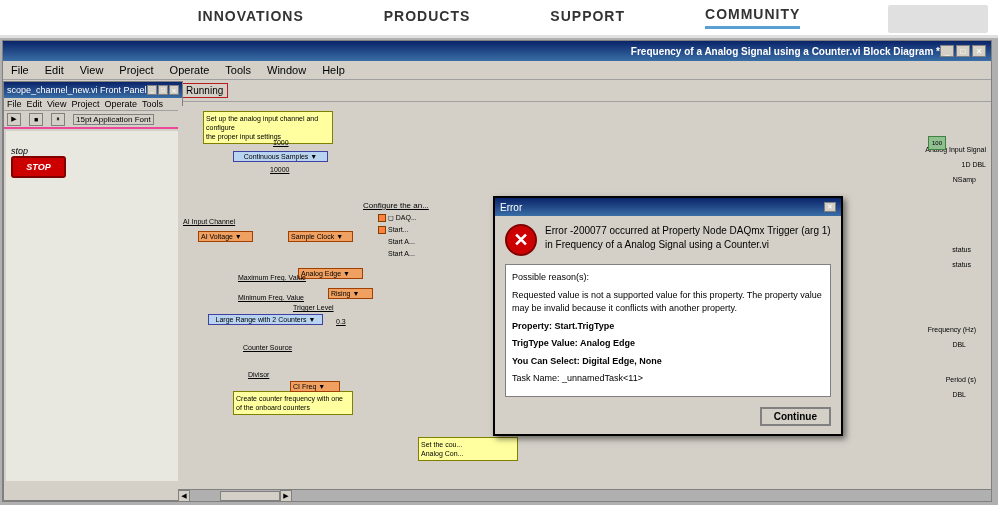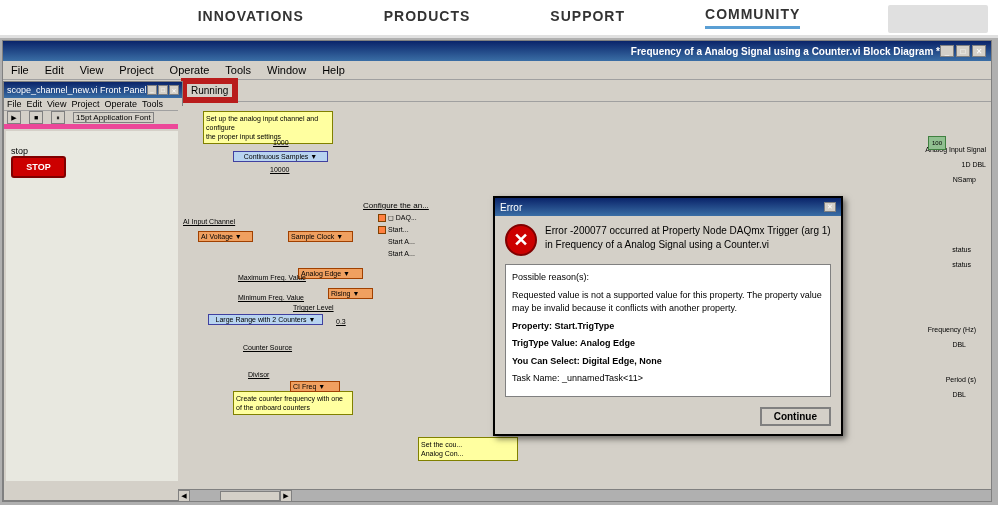--- a/index.html
+++ b/index.html
@@ -125,21 +125,21 @@
       background: #d4d0c8;
       border: 1px solid #808080;
       display: flex;
       align-items: center;
       justify-content: center;
       font-size: 8px;
       cursor: pointer;
     }
     .running-badge {
       background: #d4d0c8;
-      border: 6px solid #b91c1c;
+      border: 1px solid #b91c1c;
       font-size: 10px;
       padding: 1px 4px;
       margin-left: 5px;
     }
 
     
     .inner-window {
       position: absolute;
       top: 40px;
       left: 0px;
@@ -165,32 +165,33 @@
       padding: 1px 3px;
       font-size: 9px;
       border-bottom: 1px solid #a0a0a0;
     }
     .inner-toolbar {
       background: #d4d0c8;
       display: flex;
       align-items: center;
       gap: 8px;
       padding: 1px 3px;
-      border-bottom: 5px solid #ec4899;
+      border-bottom: 2px solid #ec4899;
       height: 18px;
       font-size: 8px;
     }
 
     
     .front-panel-content {
       background: #e8e8e0;
       margin: 2px;
       padding: 5px;
       height: 350px;
       position: relative;
+      font-style: italic;
     }
 
     .stop-label {
       font-size: 9px;
       position: absolute;
       top: 15px;
       left: 5px;
     }
     .stop-button {
       position: absolute;

